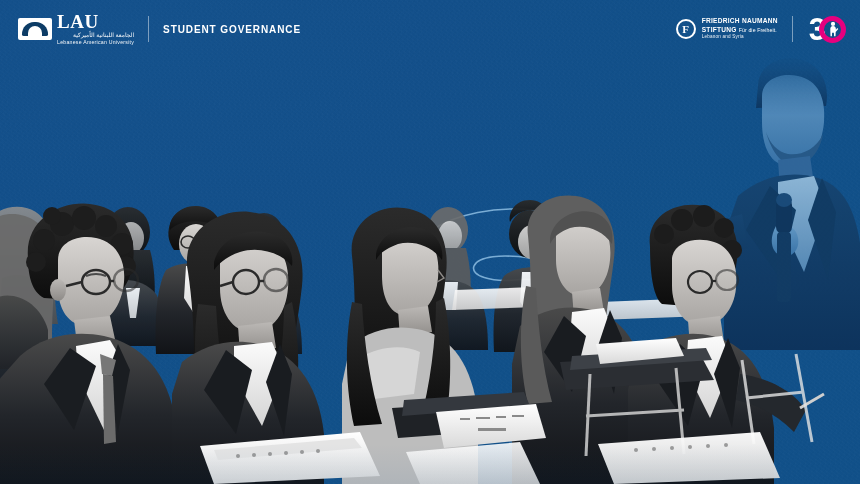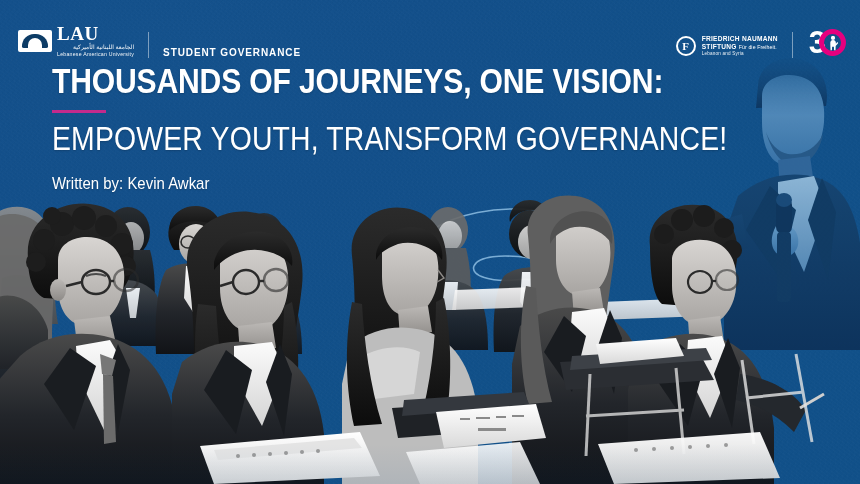--- a/index.html
+++ b/index.html
@@ -33,21 +33,21 @@
       repeating-linear-gradient(-52deg, rgba(0,0,0,.035) 0 1px, rgba(0,0,0,0) 1px 4px),
       repeating-linear-gradient(82deg, rgba(255,255,255,.020) 0 1px, rgba(0,0,0,0) 1px 5px);
   }
 
   
   #topbar {
     position: absolute;
     top: 0; left: 0; right: 0;
     height: 58px;
     display: flex;
-    align-items: flex-end;
+    align-items: center;
     padding: 0 14px 0 18px;
     box-sizing: border-box;
     z-index: 40;
   }
 
   .lau-logo { display: flex; align-items: center; }
   .lau-mark {
     width: 34px; height: 22px;
     background: #ffffff;
     border-radius: 2px;
@@ -630,21 +630,15 @@
         <svg class="thirty-figure" viewBox="0 0 11 15">
           <circle cx="5.5" cy="2.4" r="2.1" fill="#ffffff"></circle>
           <path d="M5.5 4.6 C 7.6 4.6, 8.6 6.2, 8.4 8.2 L 9.8 6.6 L 10.8 7.6 L 8.2 10.6
                    L 8.0 15 L 6.6 15 L 6.4 11.2 L 4.6 11.2 L 4.4 15 L 3.0 15 L 2.8 8.4
                    C 2.6 6.2, 3.6 4.6, 5.5 4.6 Z" fill="#ffffff"></path>
         </svg>
       </span>
     </div>
   </div>
 
-  <div id="headline">
-    <div id="title-line-1">THOUSANDS OF JOURNEYS, ONE VISION:</div>
-    <div id="accent-rule"></div>
-    <div id="title-line-2">EMPOWER YOUTH, TRANSFORM GOVERNANCE!</div>
-    <div id="byline">Written by: Kevin Awkar</div>
-  </div>
 
   <div id="bottom-fade"></div>
 </div>
 
 </body></html>

